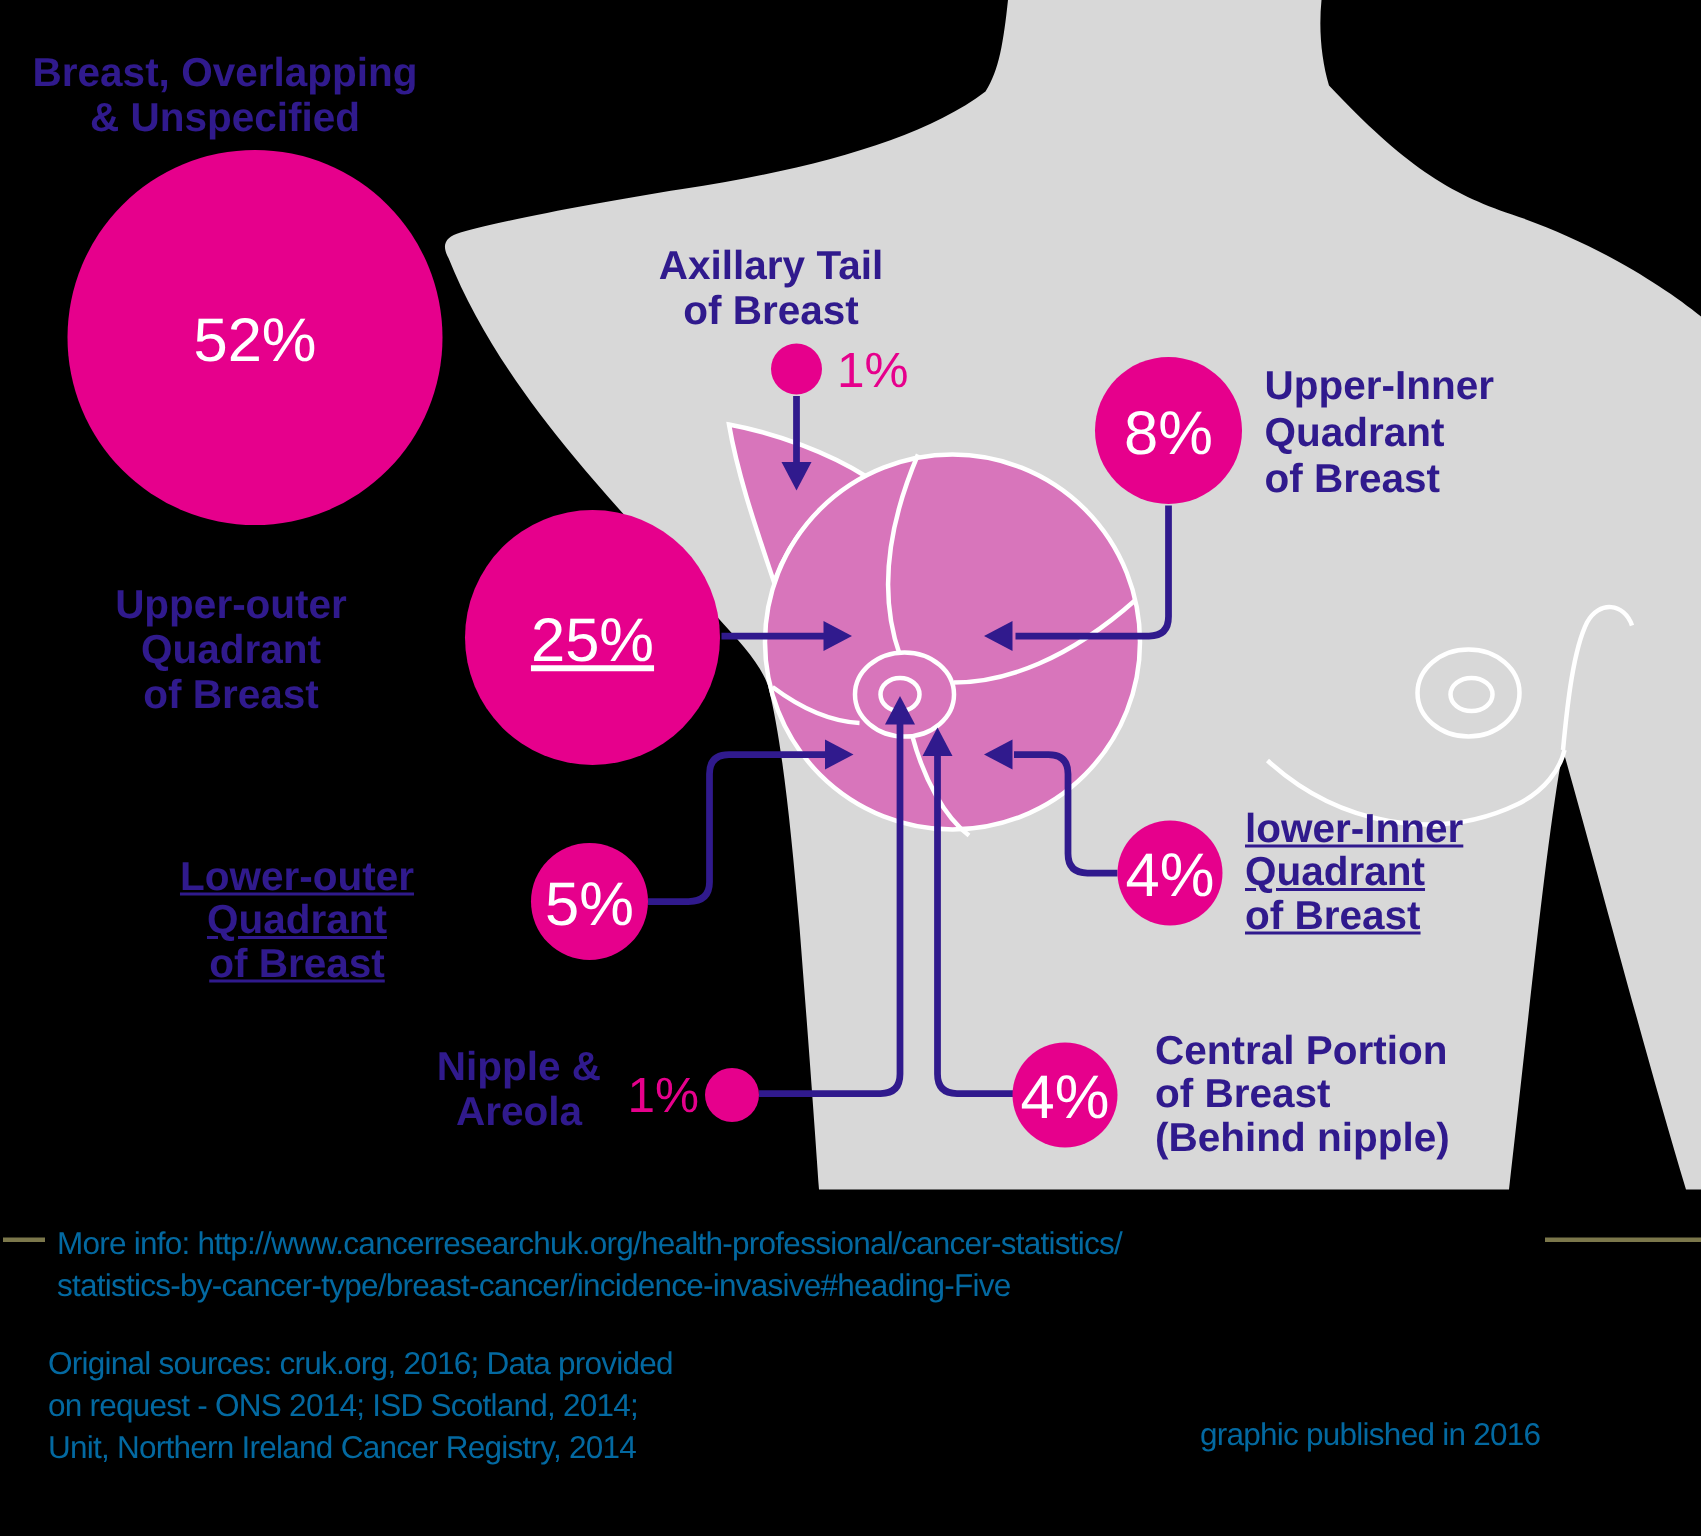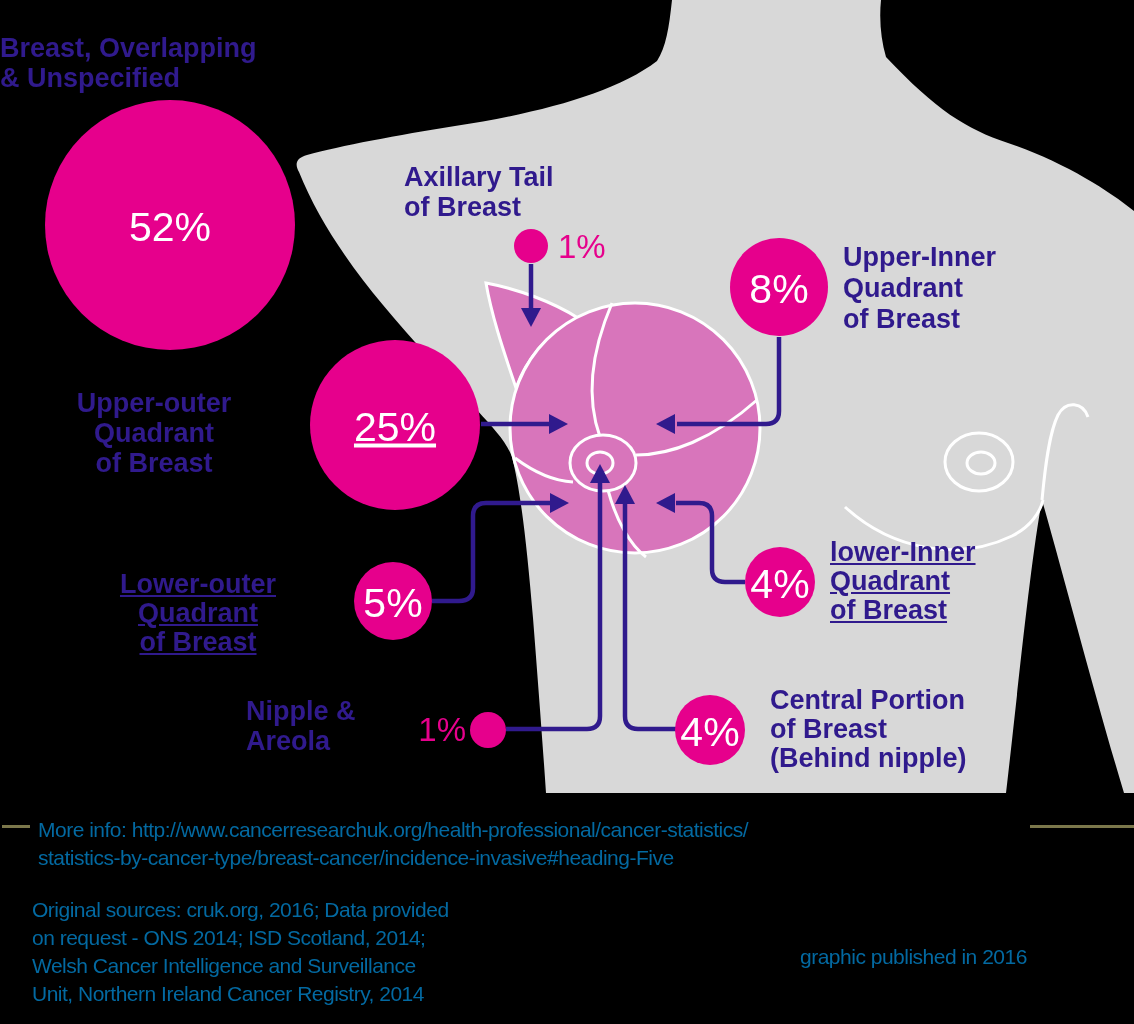--- a/index.html
+++ b/index.html
@@ -1,20 +1,20 @@
 <!DOCTYPE html>
 <html><head>
 <meta charset="utf-8">
 <style>
   html,body{margin:0;padding:0;background:#000;}
   #stage{position:relative;width:1134px;height:1024px;background:#000;overflow:hidden;
          font-family:"Liberation Sans",sans-serif;}
   #figure-svg{position:absolute;left:0;top:0;}
   .lbl{position:absolute;color:#301a8d;font-weight:bold;font-size:27px;line-height:30px;}
-  .lbl.center{text-align:left;}
+  .lbl.center{text-align:center;}
   .lbl.right{text-align:center;}
   .pct{position:absolute;color:#ffffff;font-size:41px;line-height:33px;transform:translate(-50%,-50%);}
   .pct-pink{position:absolute;color:#e6008c;font-size:33px;line-height:33px;}
   .foot{position:absolute;color:#0369a1;font-size:21px;line-height:28px;letter-spacing:-0.5px;}
   .dash{position:absolute;height:3px;background:#7b774b;}
 </style>
 </head>
 <body>
 
 <div id="stage">
@@ -147,21 +147,20 @@
   <div class="dash" style="left:1030px;top:825px;width:104px;"></div>
 
   <div class="foot" style="left:38px;top:816px;width:820px;">
     <div>More info: http://www.cancerresearchuk.org/health-professional/cancer-statistics/</div>
     <div>statistics-by-cancer-type/breast-cancer/incidence-invasive#heading-Five</div>
   </div>
 
   <div class="foot" style="left:32px;top:896px;width:520px;">
     <div>Original sources: cruk.org, 2016; Data provided</div>
     <div>on request - ONS 2014; ISD Scotland, 2014;</div>
-    <div>Welsh Cancer Intelligence and Surveillance</div>
     <div>Unit, Northern Ireland Cancer Registry, 2014</div>
   </div>
 
   <div class="foot" style="left:800px;top:943px;width:330px;line-height:27px;">
     <div>graphic published in 2016</div>
   </div>
 
 </div>
 
 </body></html>

